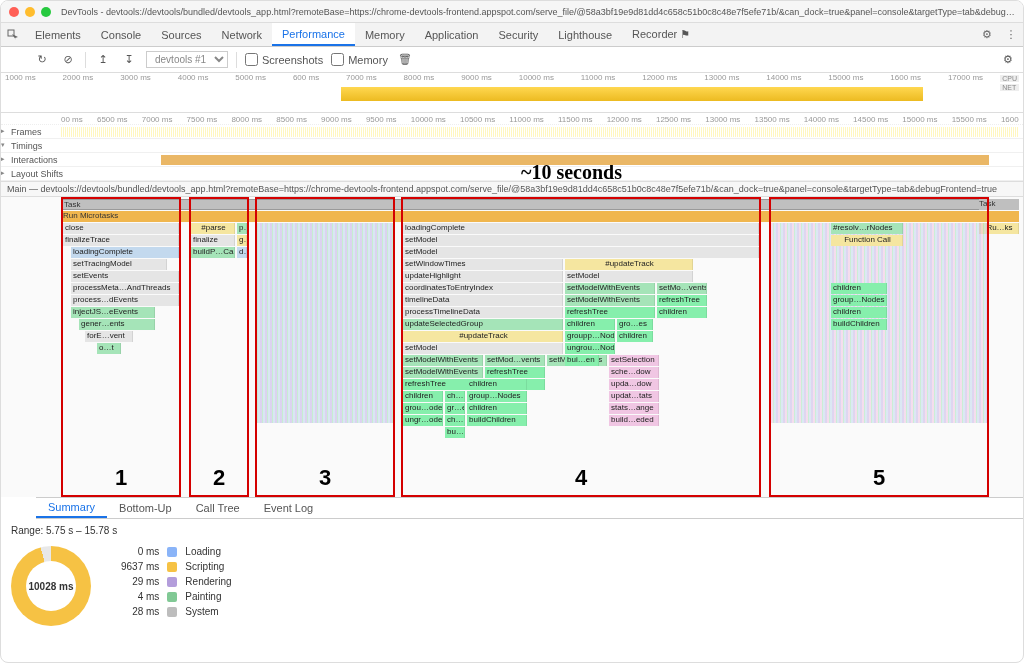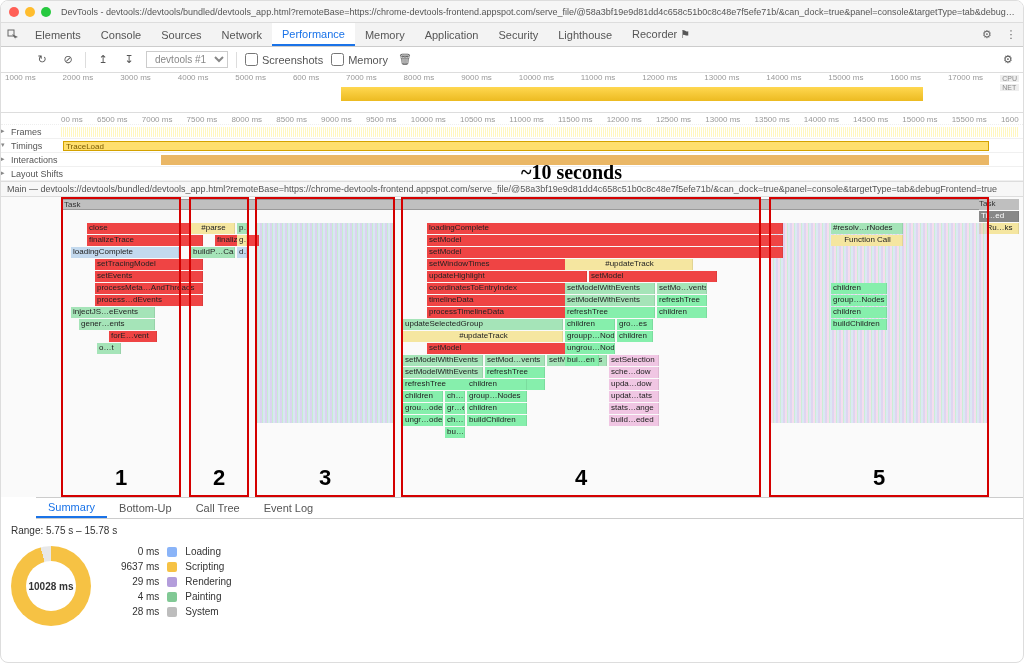--- a/index.html
+++ b/index.html
@@ -60,21 +60,21 @@
   .col3 { left:254px; width:140px; }
   .col4 { left:400px; width:360px; }
   .col5 { left:768px; width:220px; }
   .col-num { position:absolute; bottom:4px; width:100%; text-align:center; font-size:22px; font-weight:bold; color:#000; }
 
   .task-bar { position:absolute; top:2px; left:60px; right:4px; height:11px; background:#bfbfbf; border:1px solid #999; font-size:8px; padding-left:2px; }
   .task-right { position:absolute; top:2px; right:4px; width:40px; height:11px; background:#bfbfbf; font-size:8px; }
   .microtask { position:absolute; top:14px; left:60px; right:4px; height:11px; background:#f0b64e; font-size:8px; padding-left:2px; }
 
   .fbar { position:absolute; height:11px; font-size:8px; color:#222; padding-left:2px; white-space:nowrap; overflow:hidden; border-right:1px solid rgba(0,0,0,0.08); }
-  .pu { background:#ef4444;margin-left:24px; } 
+  .pu { background:#e5e5e5; } 
   .gr { background:#a5e4b8; } 
   .yl { background:#f5e6a0;text-align:center; } 
   .bl { background:#c3d9ee; } 
   .pk { background:#f0c6e3; } 
   .tq { background:#86efac; } 
 
   
   .stripes3 { position:absolute; top:26px; left:254px; width:140px; height:200px; background: repeating-linear-gradient(90deg,#c7b8e8 0 2px,#a5e4b8 2px 3px,#c3d9ee 3px 5px); opacity:0.6; }
   .stripes5 { position:absolute; top:26px; left:768px; width:220px; height:200px; background: repeating-linear-gradient(90deg,#c7b8e8 0 2px,#f0c6e3 2px 4px,#a5e4b8 4px 5px,#c3d9ee 5px 7px); opacity:0.55; }
 
@@ -206,52 +206,50 @@
 
 <div class="section-row">
   <div class="label">Frames</div>
   <div class="track frames-track"></div>
 </div>
 
 <div class="annotation">~10 seconds</div>
 
 <div class="section-row open">
   <div class="label">Timings</div>
-  <div class="track">
-    <div class="traceload-bar">TraceLoad</div>
-  </div>
 </div>
 
 <div class="section-row">
   <div class="label">Interactions</div>
   <div class="track">
     <div class="interact-bar"></div>
   </div>
 </div>
 
 <div class="section-row">
   <div class="label" style="width:80px">Layout Shifts</div>
   <div class="track"></div>
 </div>
 
 <div class="main-label">Main — devtools://devtools/bundled/devtools_app.html?remoteBase=https://chrome-devtools-frontend.appspot.com/serve_file/@58a3bf19e9d81dd4c658c51b0c8c48e7f5efe71b/&amp;can_dock=true&amp;panel=console&amp;targetType=tab&amp;debugFrontend=true</div>
 
 <div class="flame">
   <div class="task-bar">Task</div>
   <div class="task-right">Task</div>
   <div class="fbar" style="top:14px;right:4px;width:40px;background:#888;color:#fff">Ti…ed</div>
+  <div class="microtask">Run Microtasks</div>
   <div class="fbar yl" style="top:26px;right:4px;width:40px">Ru…ks</div>
 
   <div class="stripes3"></div>
   <div class="stripes5"></div>
 
   <div class="fbar pu" style="top:26px;left:62px;width:116px">close</div>
   <div class="fbar pu" style="top:38px;left:62px;width:116px">finalizeTrace</div>
   <div class="fbar bl" style="top:50px;left:70px;width:108px">loadingComplete</div>
-  <div class="fbar pu" style="top:62px;left:70px;width:108px">setTracingModel</div>
+  <div class="fbar pu" style="top:62px;left:70px;width:96px">setTracingModel</div>
   <div class="fbar pu" style="top:74px;left:70px;width:108px">setEvents</div>
   <div class="fbar pu" style="top:86px;left:70px;width:108px">processMeta…AndThreads</div>
   <div class="fbar pu" style="top:98px;left:70px;width:108px">process…dEvents</div>
   <div class="fbar gr" style="top:110px;left:70px;width:84px">injectJS…eEvents</div>
   <div class="fbar gr" style="top:122px;left:78px;width:76px">gener…ents</div>
   <div class="fbar pu" style="top:134px;left:84px;width:48px">forE…vent</div>
   <div class="fbar gr" style="top:146px;left:96px;width:24px">o…t</div>
 
   <div class="fbar yl" style="top:26px;left:190px;width:44px">#parse</div>
   <div class="fbar pu" style="top:38px;left:190px;width:44px">finalize</div>

